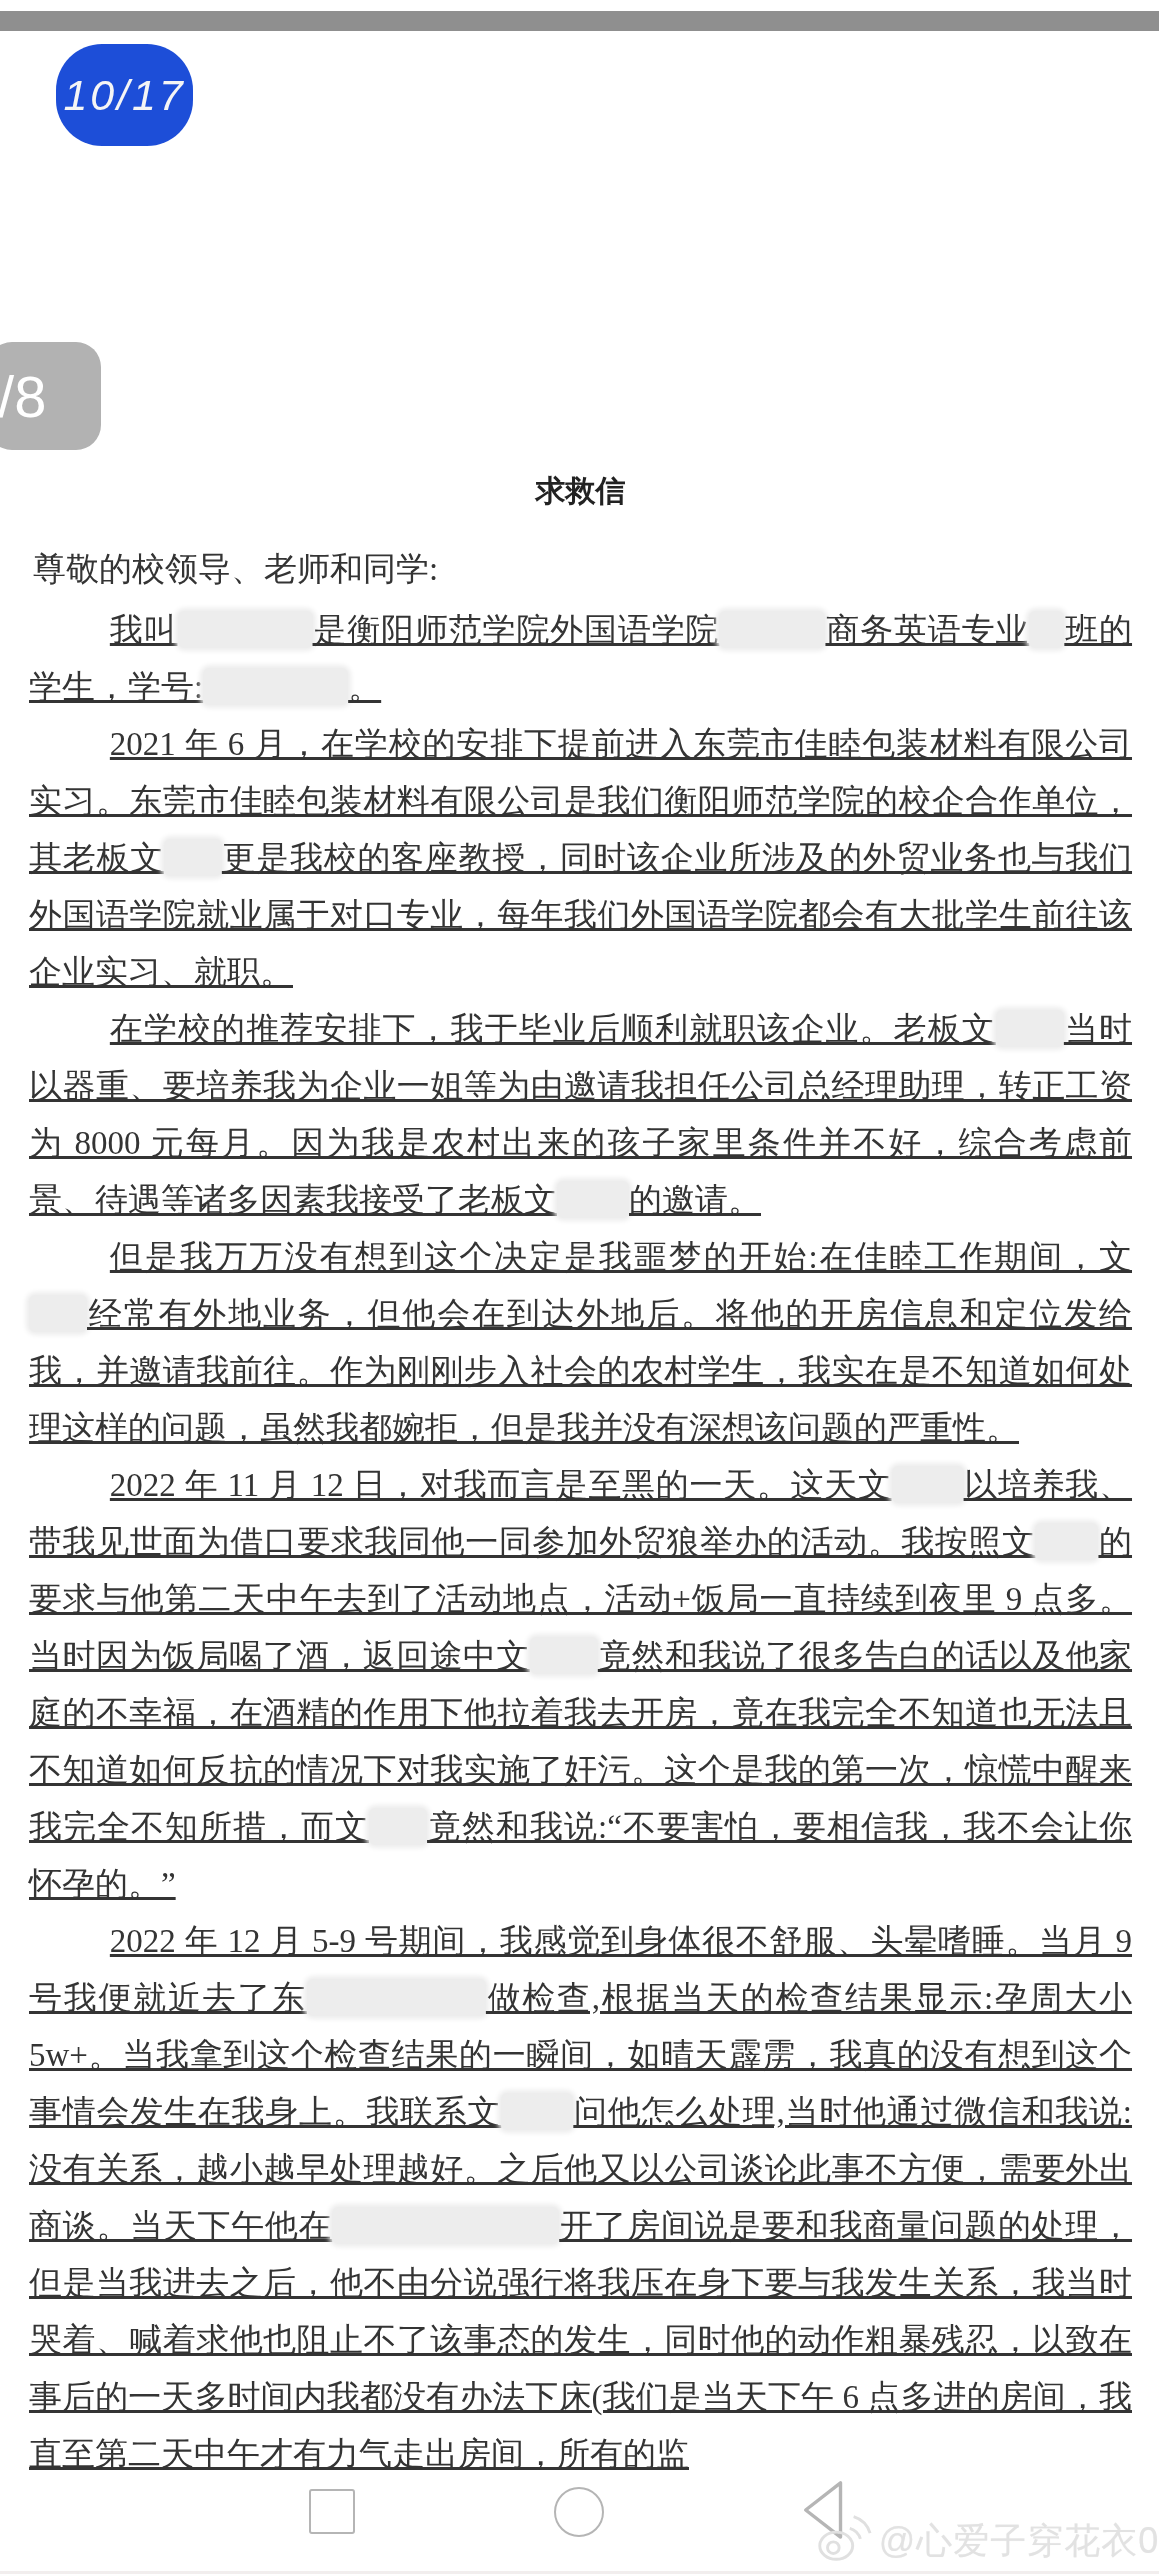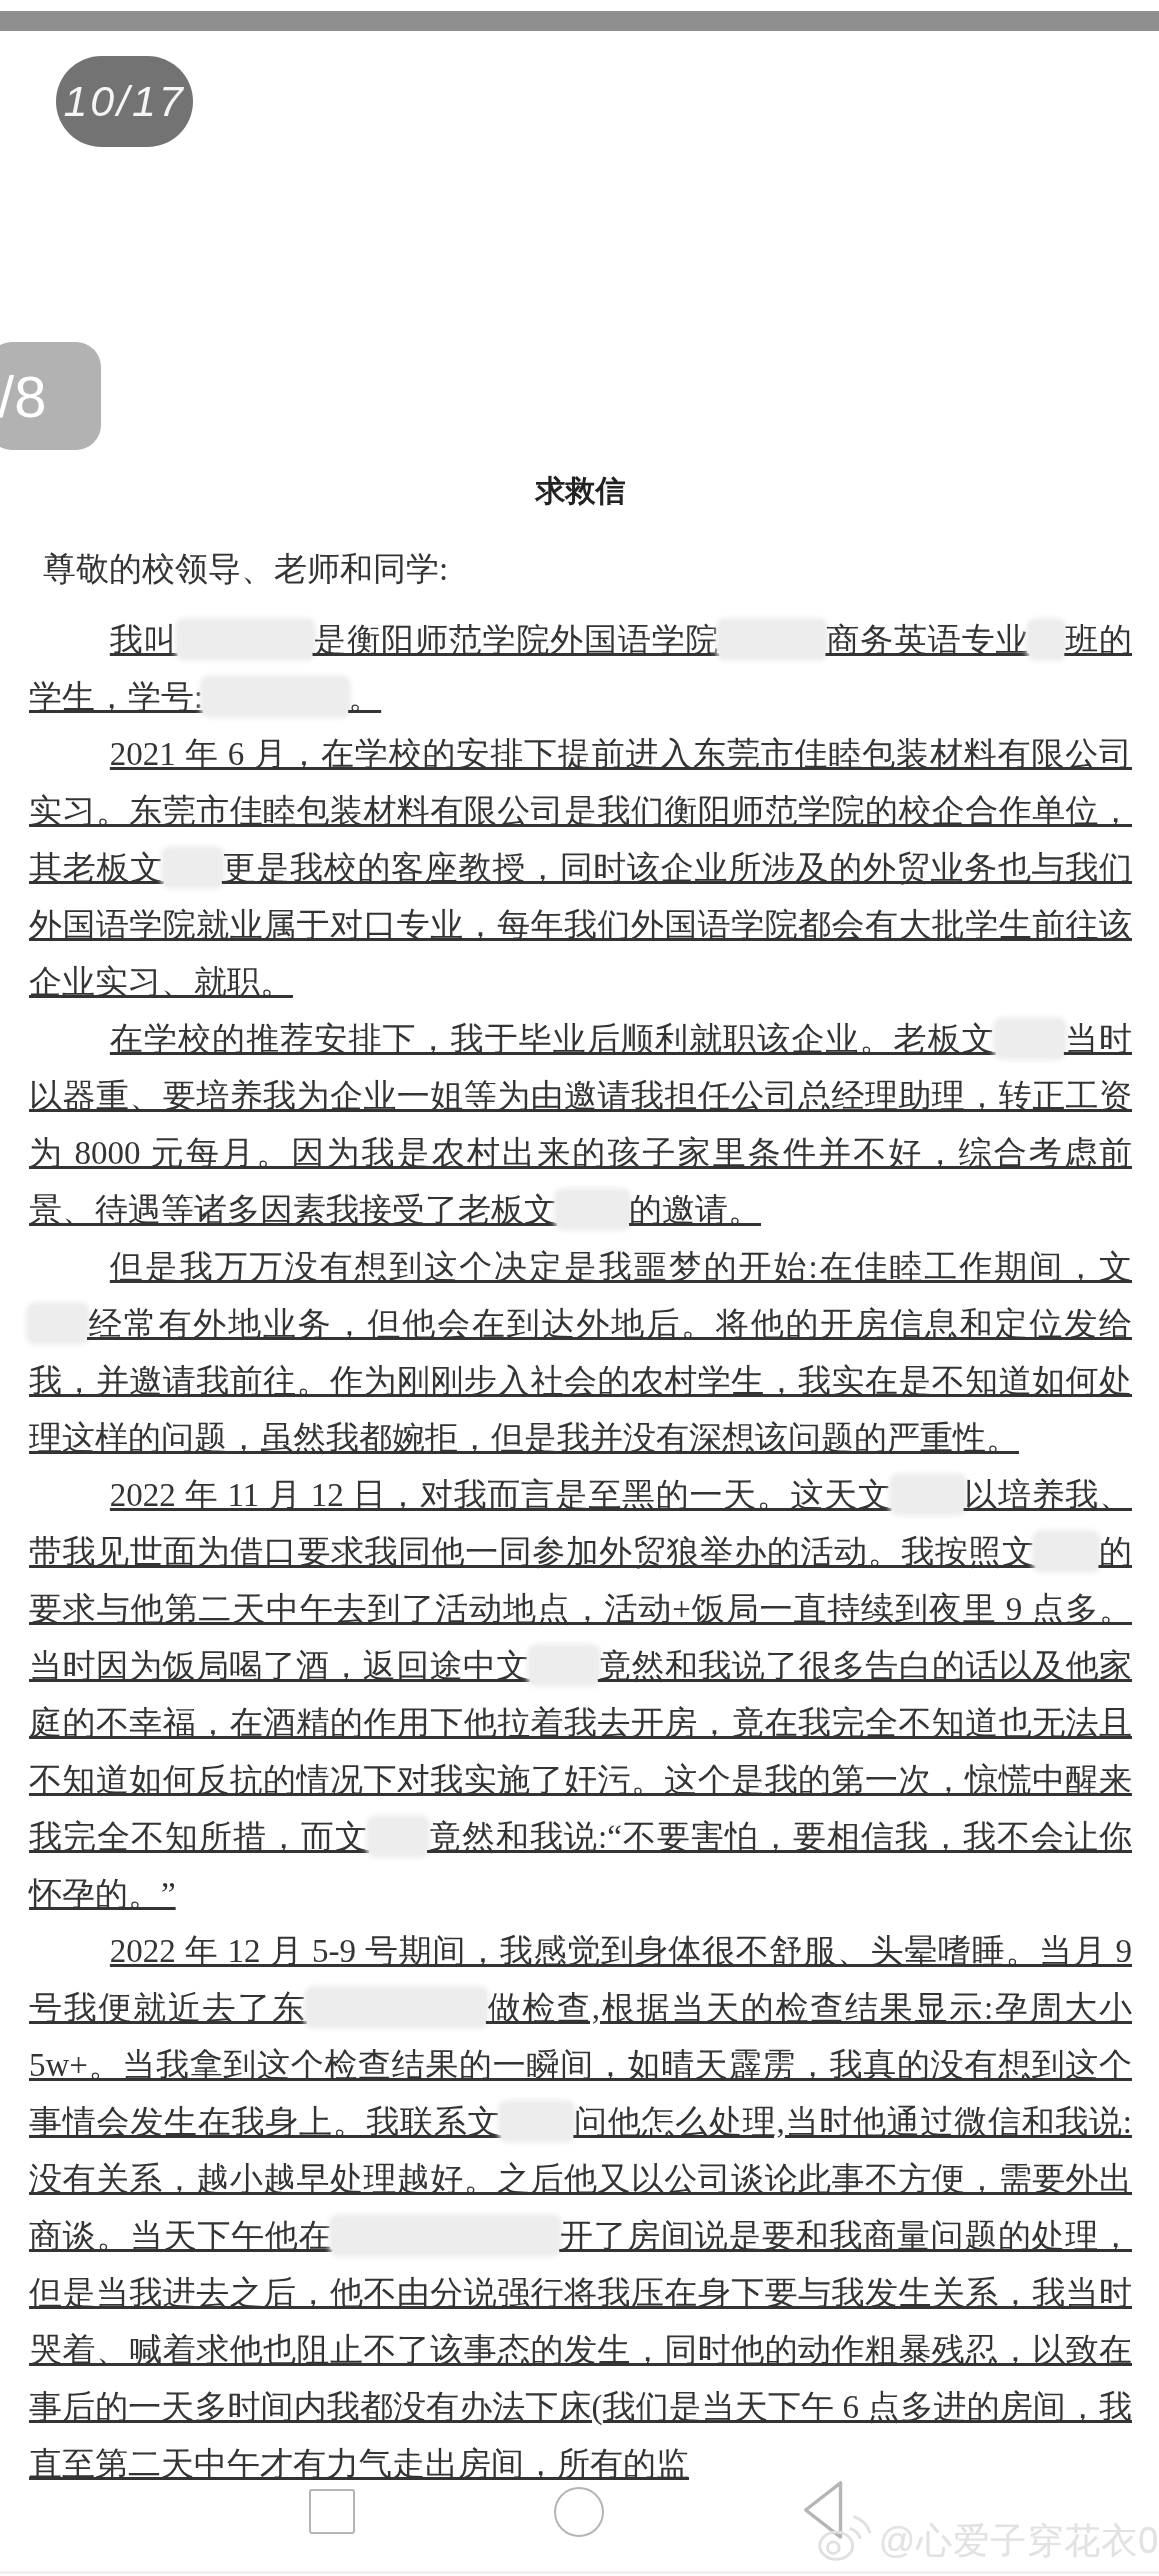--- a/index.html
+++ b/index.html
@@ -5,46 +5,45 @@
   html,body{margin:0;padding:0;}
   body{
     width:1159px;height:2576px;position:relative;overflow:hidden;
     background:#ffffff;
     font-family:"Liberation Sans","DejaVu Sans",sans-serif;
   }
   
   .top-bar{position:absolute;top:10.6px;left:0;width:100%;height:20px;background:#8f8f8f;}
   
   .page-badge{
-    position:absolute;top:44px;left:56px;width:137px;height:91px;
-    background:#737373;border-radius:46px;
+    position:absolute;top:44px;left:56px;width:137px;height:102px;
+    background:#1d4ed8;border-radius:46px;
     display:flex;align-items:center;justify-content:center;
     color:#f5f5f5;font-size:43px;font-style:italic;letter-spacing:2.9px;
     font-family:"Liberation Sans",sans-serif;
-    margin-top:12px;
   }
   
   .side-badge{
     position:absolute;top:342px;left:-13.5px;width:114px;height:108px;
     background:#b2b2b2;border-radius:25px;
     display:flex;align-items:center;justify-content:flex-start;
     padding-left:11.6px;box-sizing:border-box;
     color:#ffffff;font-size:58px;font-family:"Liberation Sans",sans-serif;
   }
   
   .letter{
     position:absolute;top:462px;left:29px;right:27px;
     color:#343434;font-size:33px;line-height:57px;
     font-family:"Liberation Serif","DejaVu Serif",serif;
   }
   .letter h1{
     font-size:30px;font-weight:700;text-align:center;
     margin:0 0 21px 0;line-height:58px;color:#222;
   }
-  .salutation{margin:14px;text-align:left;}
+  .salutation{margin:4px;text-align:left;}
   .lpar{margin:0;text-indent:2.45em;text-align:justify;text-decoration:underline;}
   .redact{
     display:inline-block;height:37px;border-radius:6.8px;
     background:#ededed;box-shadow:0 0 5.8px 2.9px #ededed;
     vertical-align:-6.8px;
   }
   
   .nav-btn{position:absolute;cursor:pointer;}
   .nav-square{
     top:2489px;left:309px;width:42px;height:41px;

